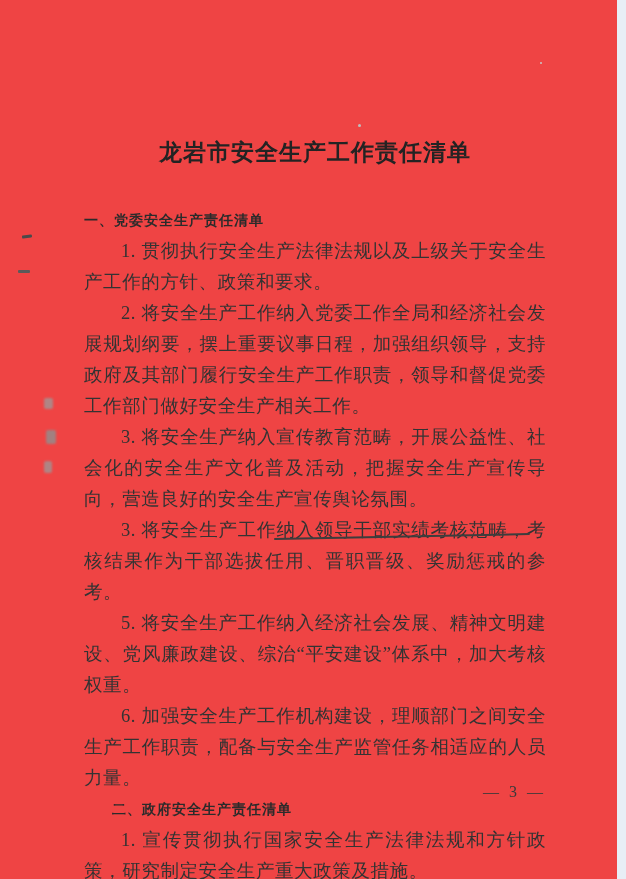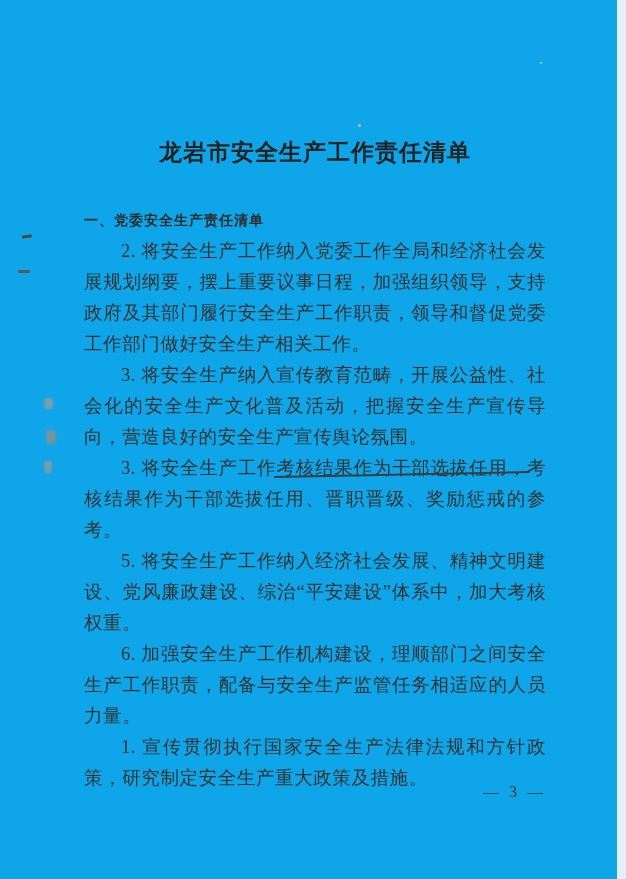--- a/index.html
+++ b/index.html
@@ -5,21 +5,21 @@
   html, body { margin: 0; padding: 0; }
   body {
     width: 626px; height: 879px;
     background: #ffffff;
     font-family: "Liberation Serif", "DejaVu Serif", serif;
     position: relative;
     overflow: hidden;
   }
   .sheet {
     position: absolute; inset: 0;
-    background: #0ea5e9;
+    background: #ef4444;
     color: #2e2e2e;
   }
   
   .scan-edge {
     position: absolute; top: 0; right: 0;
     width: 9px; height: 100%;
     background: #e8eef6;
   }
   .content {
     position: absolute;
@@ -88,28 +88,30 @@
 </head>
 <body>
 
 <div class="sheet">
 
   <div class="content">
     <h1 class="doc-title">龙岩市安全生产工作责任清单</h1>
 
     <h2 class="sec-heading">一、党委安全生产责任清单</h2>
 
+    <p class="body-para">1. 贯彻执行安全生产法律法规以及上级关于安全生产工作的方针、政策和要求。</p>
     <p class="body-para">2. 将安全生产工作纳入党委工作全局和经济社会发展规划纲要，摆上重要议事日程，加强组织领导，支持政府及其部门履行安全生产工作职责，领导和督促党委工作部门做好安全生产相关工作。</p>
     <p class="body-para">3. 将安全生产纳入宣传教育范畴，开展公益性、社会化的安全生产文化普及活动，把握安全生产宣传导向，营造良好的安全生产宣传舆论氛围。</p>
 
-    <p class="body-para"><span>3. 将安全生产工作</span><span class="pen-underline">考核结果作为干部选拔任用，</span><span>考核结果作为干部选拔任用、晋职晋级、奖励惩戒的参考。</span></p>
+    <p class="body-para"><span>3. 将安全生产工作</span><span class="pen-underline">纳入领导干部实绩考核范畴，</span><span>考核结果作为干部选拔任用、晋职晋级、奖励惩戒的参考。</span></p>
 
     <p class="body-para">5. 将安全生产工作纳入经济社会发展、精神文明建设、党风廉政建设、综治“平安建设”体系中，加大考核权重。</p>
     <p class="body-para">6. 加强安全生产工作机构建设，理顺部门之间安全生产工作职责，配备与安全生产监管任务相适应的人员力量。</p>
 
+    <h2 class="sec-heading indented">二、政府安全生产责任清单</h2>
 
     <p class="body-para">1. 宣传贯彻执行国家安全生产法律法规和方针政策，研究制定安全生产重大政策及措施。</p>
   </div>
 
   <div class="page-number">— 3 —</div>
 
   <div class="mark mark-dash1"></div>
   <div class="mark mark-dash2"></div>
   <div class="mark mark-smudge1"></div>
   <div class="mark mark-smudge2"></div>

